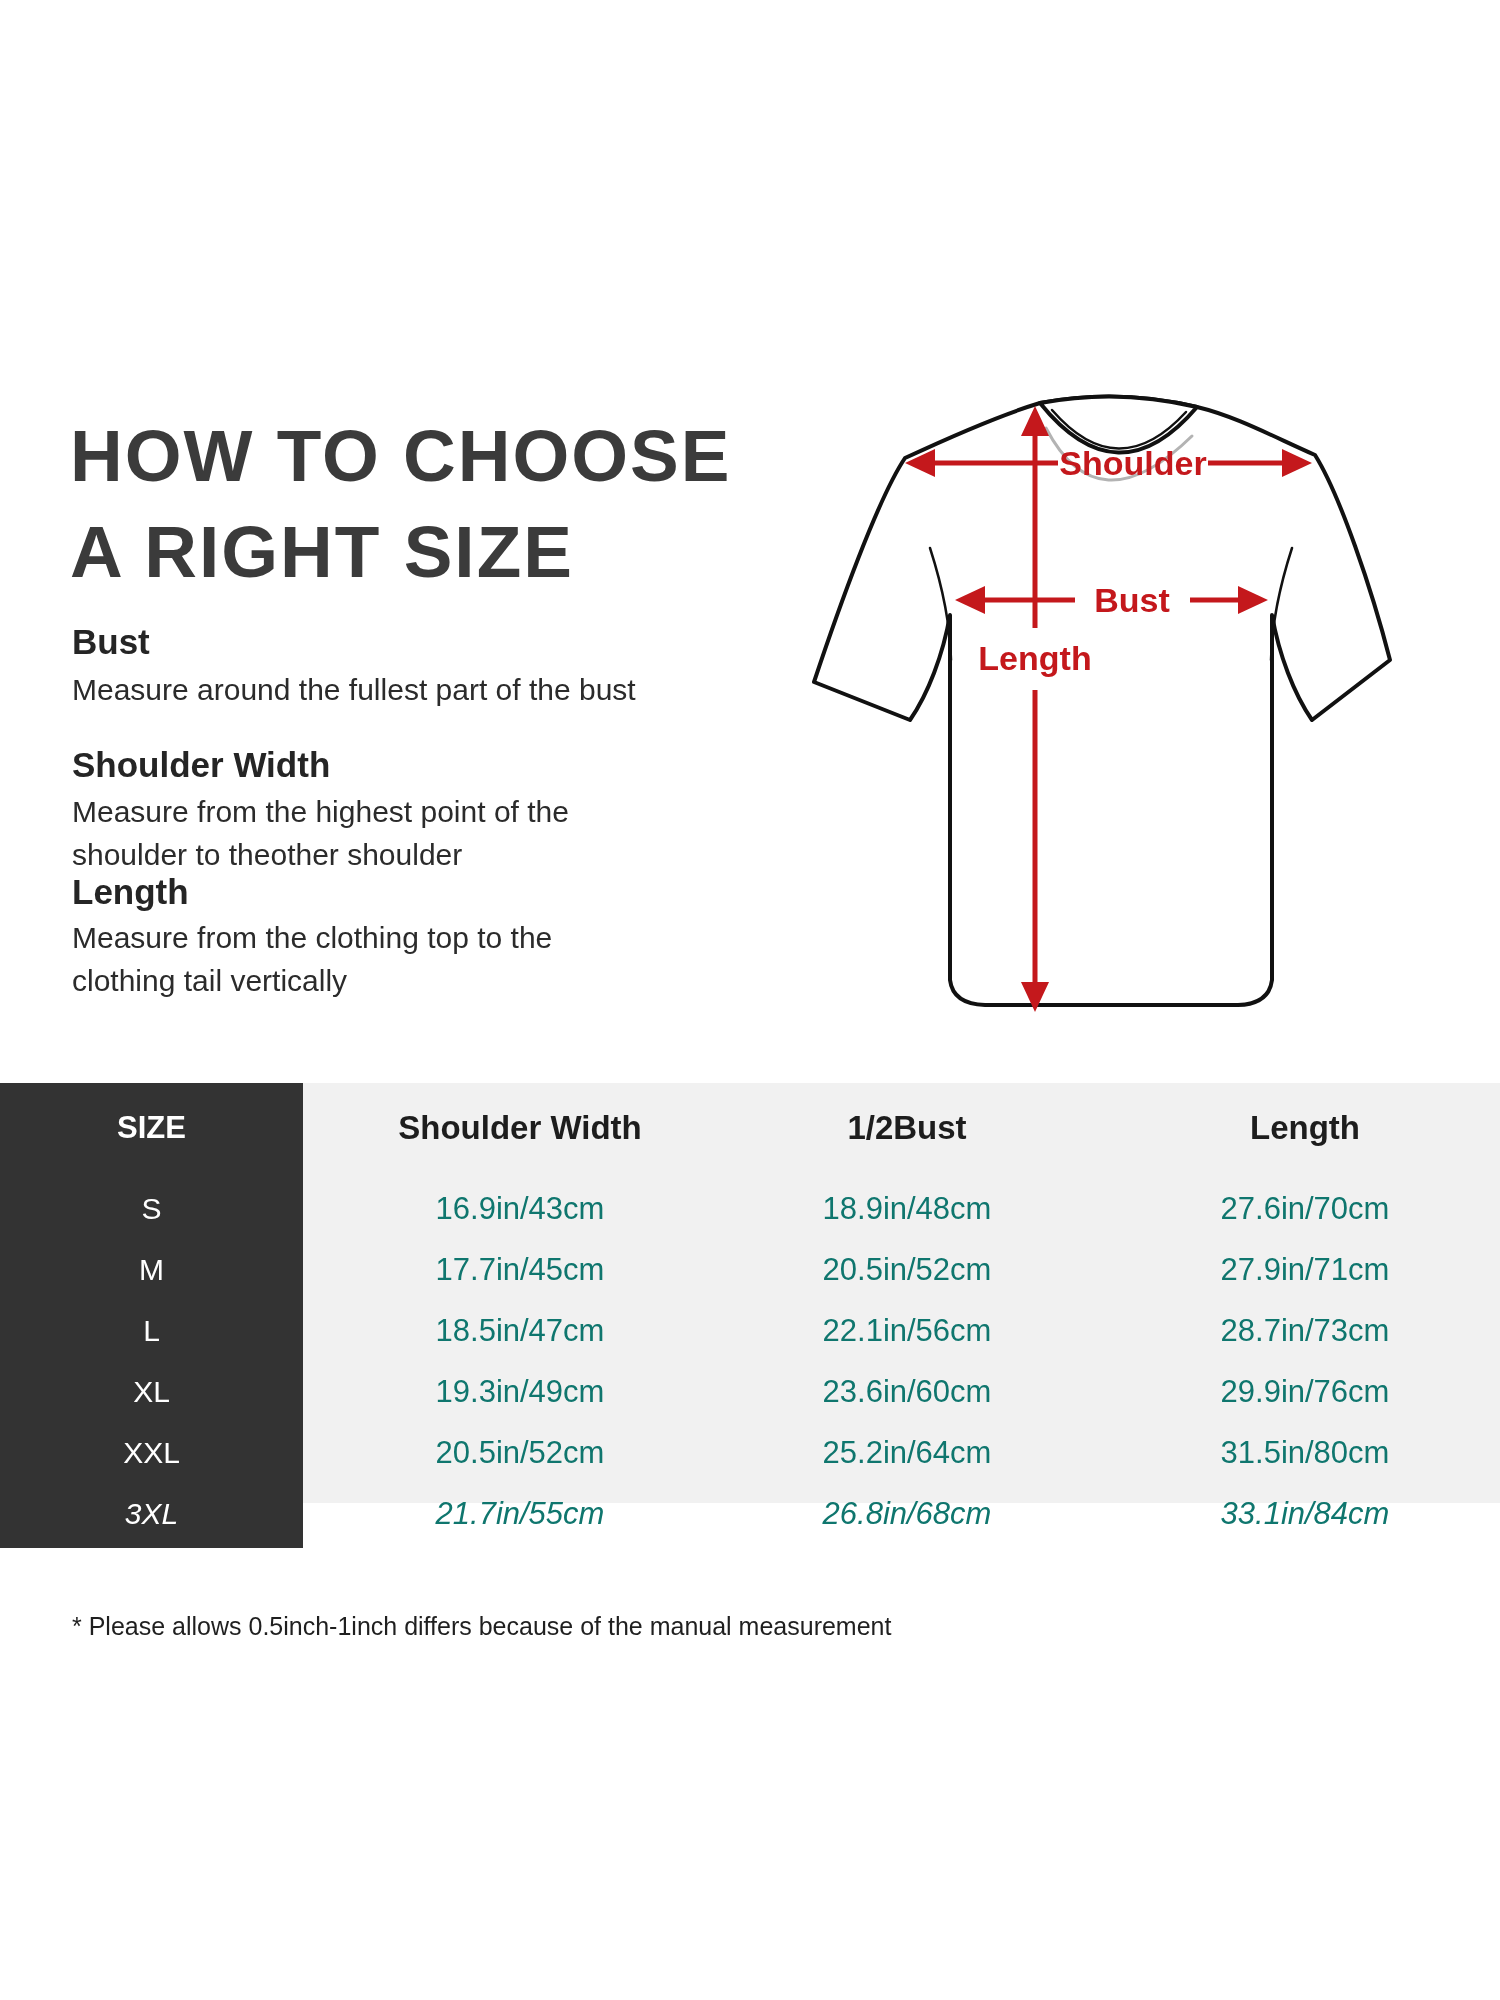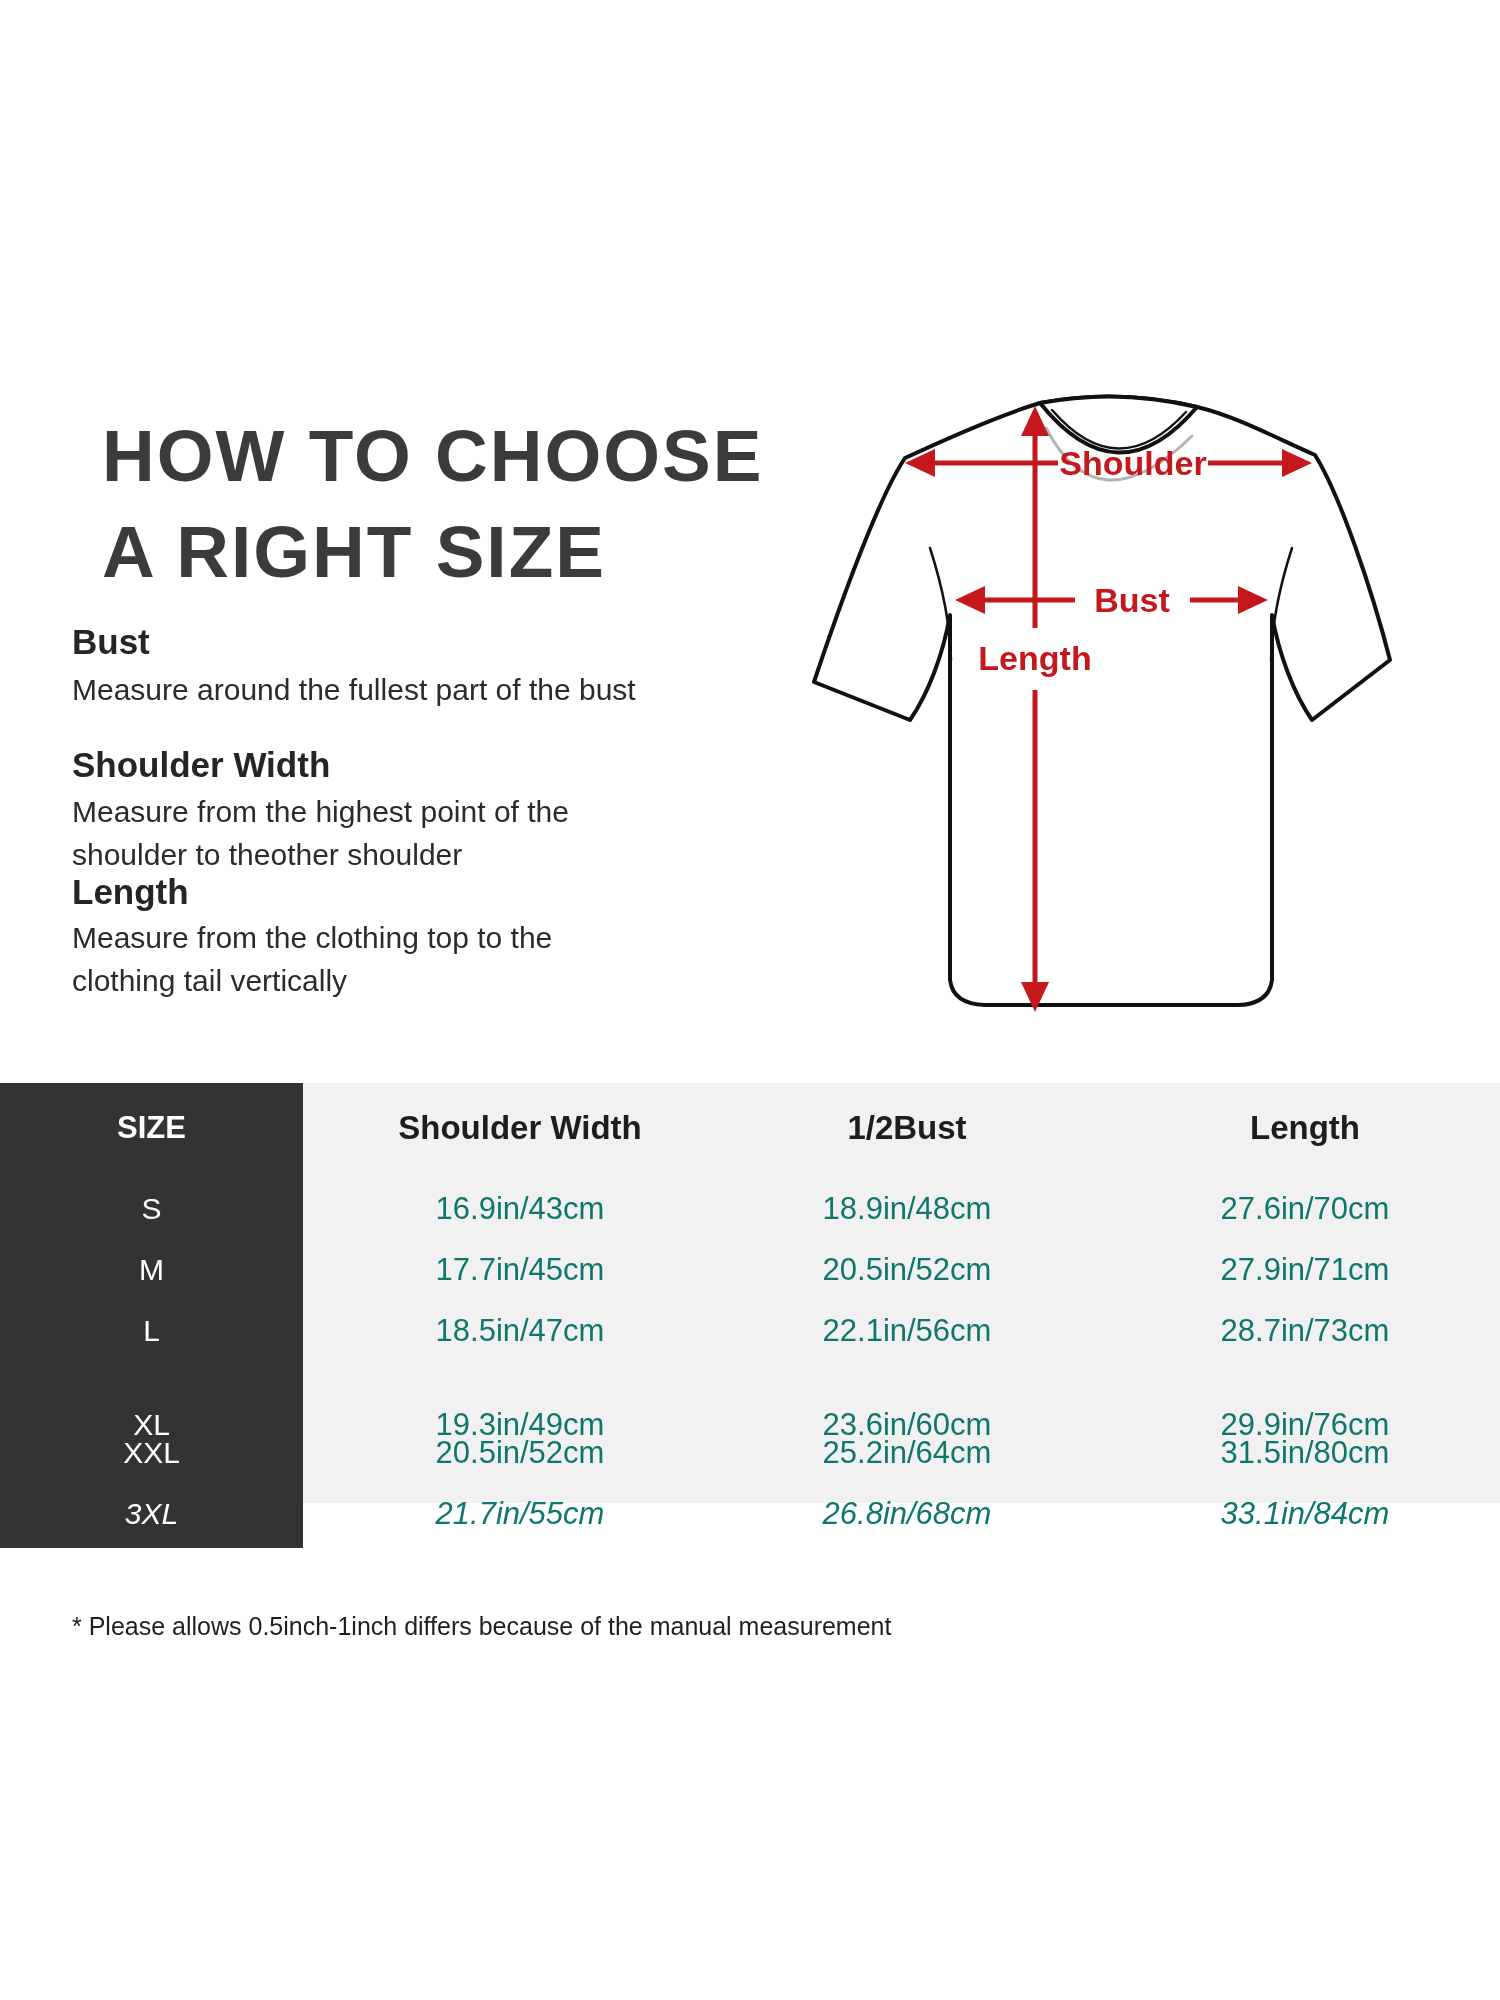--- a/index.html
+++ b/index.html
@@ -1,21 +1,21 @@
 <!DOCTYPE html>
 <html><head>
 <meta charset="utf-8">
 <style>
   html,body{margin:0;padding:0;background:#ffffff;}
   .screen{position:relative;width:1500px;height:2000px;background:#ffffff;
           font-family:"Liberation Sans",sans-serif;overflow:hidden;}
 
   
   .heading{position:absolute;left:70px;top:408px;color:#3b3b3b;
-           font-size:73px;font-weight:700;line-height:96px;letter-spacing:2px;margin-left:32px;}
+           font-size:73px;font-weight:700;line-height:96px;letter-spacing:2px;}
 
   
   .sec-title{position:absolute;left:72px;font-size:35px;font-weight:700;color:#252525;}
   .sec-text{position:absolute;left:72px;font-size:30px;color:#2b2b2b;line-height:43px;}
 
   
   .diagram{position:absolute;left:780px;top:290px;width:650px;height:760px;}
   .tee{fill:#ffffff;stroke:#111111;stroke-width:4;stroke-linejoin:round;stroke-linecap:round;}
   .tee-thin{fill:none;stroke:#111111;stroke-width:2.5;stroke-linecap:round;}
   .tee-shadow{fill:none;stroke:#b3b3b3;stroke-width:3;stroke-linecap:round;}
@@ -29,21 +29,21 @@
   .size-col-bg{position:absolute;left:0;top:0;width:303px;height:465px;background:#333333;}
   .cell{position:absolute;height:36px;line-height:36px;text-align:center;
         font-size:31px;color:#0f766e;}
   .c1{left:0;width:303px;color:#ffffff;font-size:30px;}
   .c2{left:303px;width:434px;}
   .c3{left:737px;width:340px;}
   .c4{left:1110px;width:390px;}
   .hdr{font-weight:700;font-size:33px;color:#1d1d1d;}
   .hdr.c1{color:#ffffff;font-size:31px;}
   .rh{top:27px;}  .r0{top:108px;} .r1{top:169px;} .r2{top:230px;}
-  .r3{top:291px;margin-top:33px;} .r4{top:352px;} .r5{top:413px;font-style:italic;}
+  .r3{top:291px;} .r4{top:352px;} .r5{top:413px;font-style:italic;}
 
   
   .footnote{position:absolute;left:72px;top:1612px;font-size:25px;color:#1f1f1f;}
 </style>
 </head>
 <body>
 
 <div class="screen">
 
   <div class="heading">

